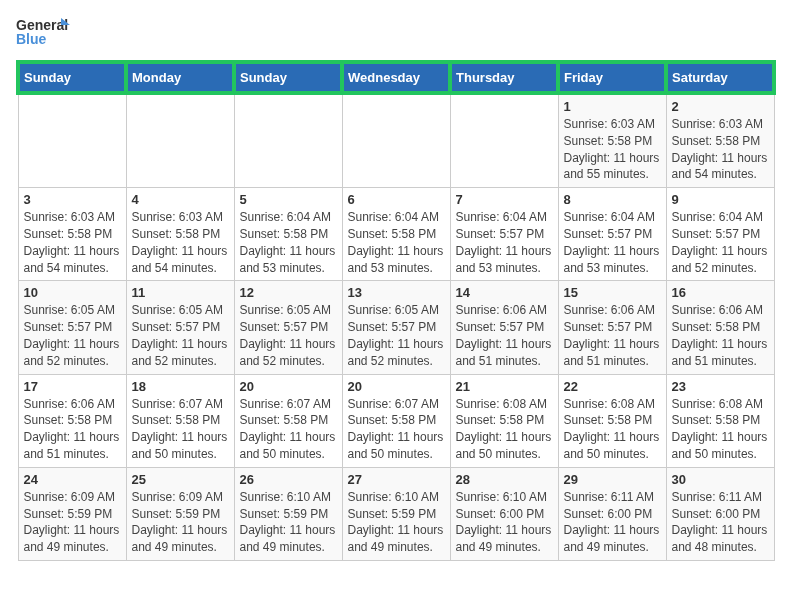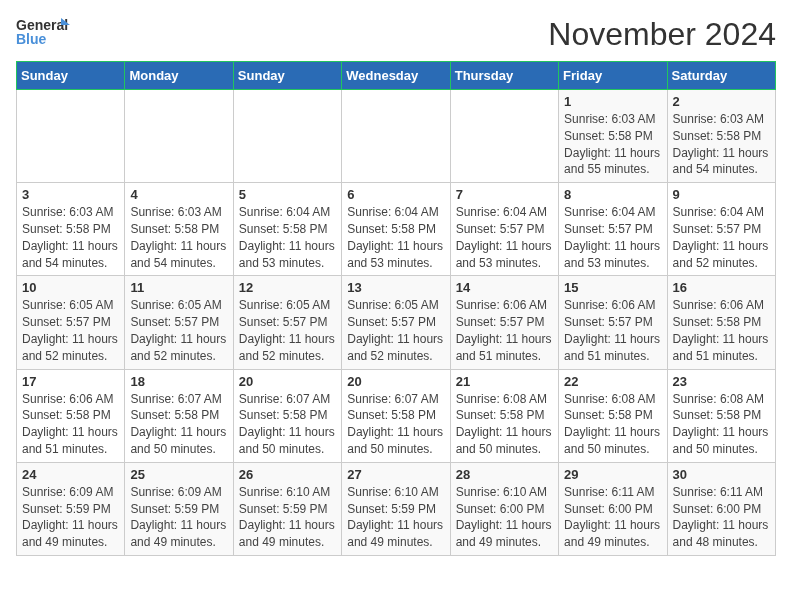--- a/index.html
+++ b/index.html
@@ -38,21 +38,21 @@
       border-collapse: collapse;
       table-layout: fixed;
     }
     thead tr th {
       background: #2a6bb5;
       color: #fff;
       font-size: 13px;
       font-weight: bold;
       padding: 6px 4px;
       text-align: left;
-      border: 1px solid #22c55e;
+      border: 4px solid #22c55e;
     }
     tbody tr td {
       border: 1px solid #ccc;
       vertical-align: top;
       padding: 4px 5px;
       font-size: 10.5px;
       color: #333;
       height: 88px;
       background: #fff;
     }
@@ -79,21 +79,20 @@
 
 <div class="header">
   <div class="logo">
       <svg width="56" height="36" viewBox="0 0 56 36">
         <text x="0" y="14" font-size="14" font-weight="bold" fill="#333" font-family="Arial">General</text>
         <polygon points="45,2 54,9 45,9" fill="#4a90d9"></polygon>
         <text x="0" y="28" font-size="14" font-weight="bold" fill="#4a90d9" font-family="Arial">Blue</text>
       </svg>
     </div>
   <div class="title-block">
-    <div class="month-title">November 2024</div>
   </div>
 </div>
 
 <table>
   <thead>
     <tr>
     <th>Sunday</th>
         <th>Monday</th>
         <th>Sunday</th>
         <th>Wednesday</th>

